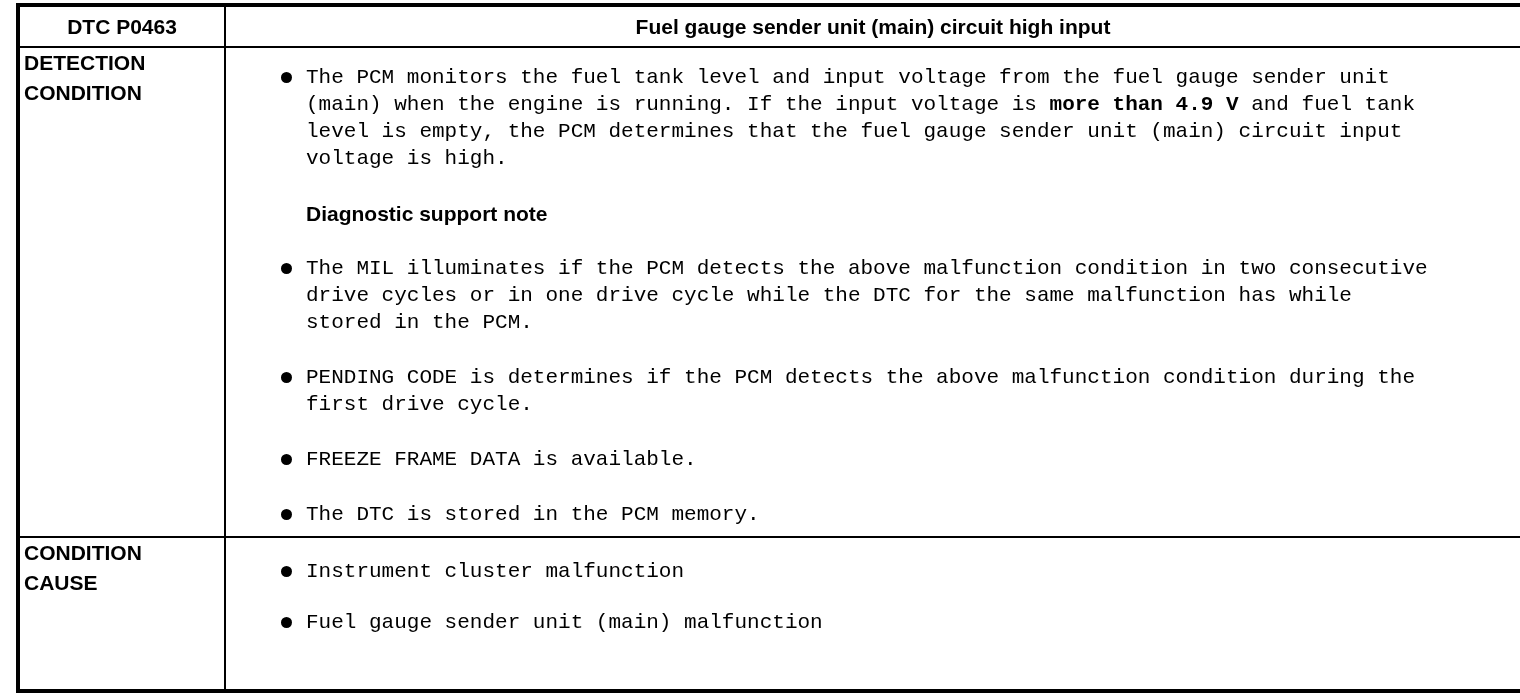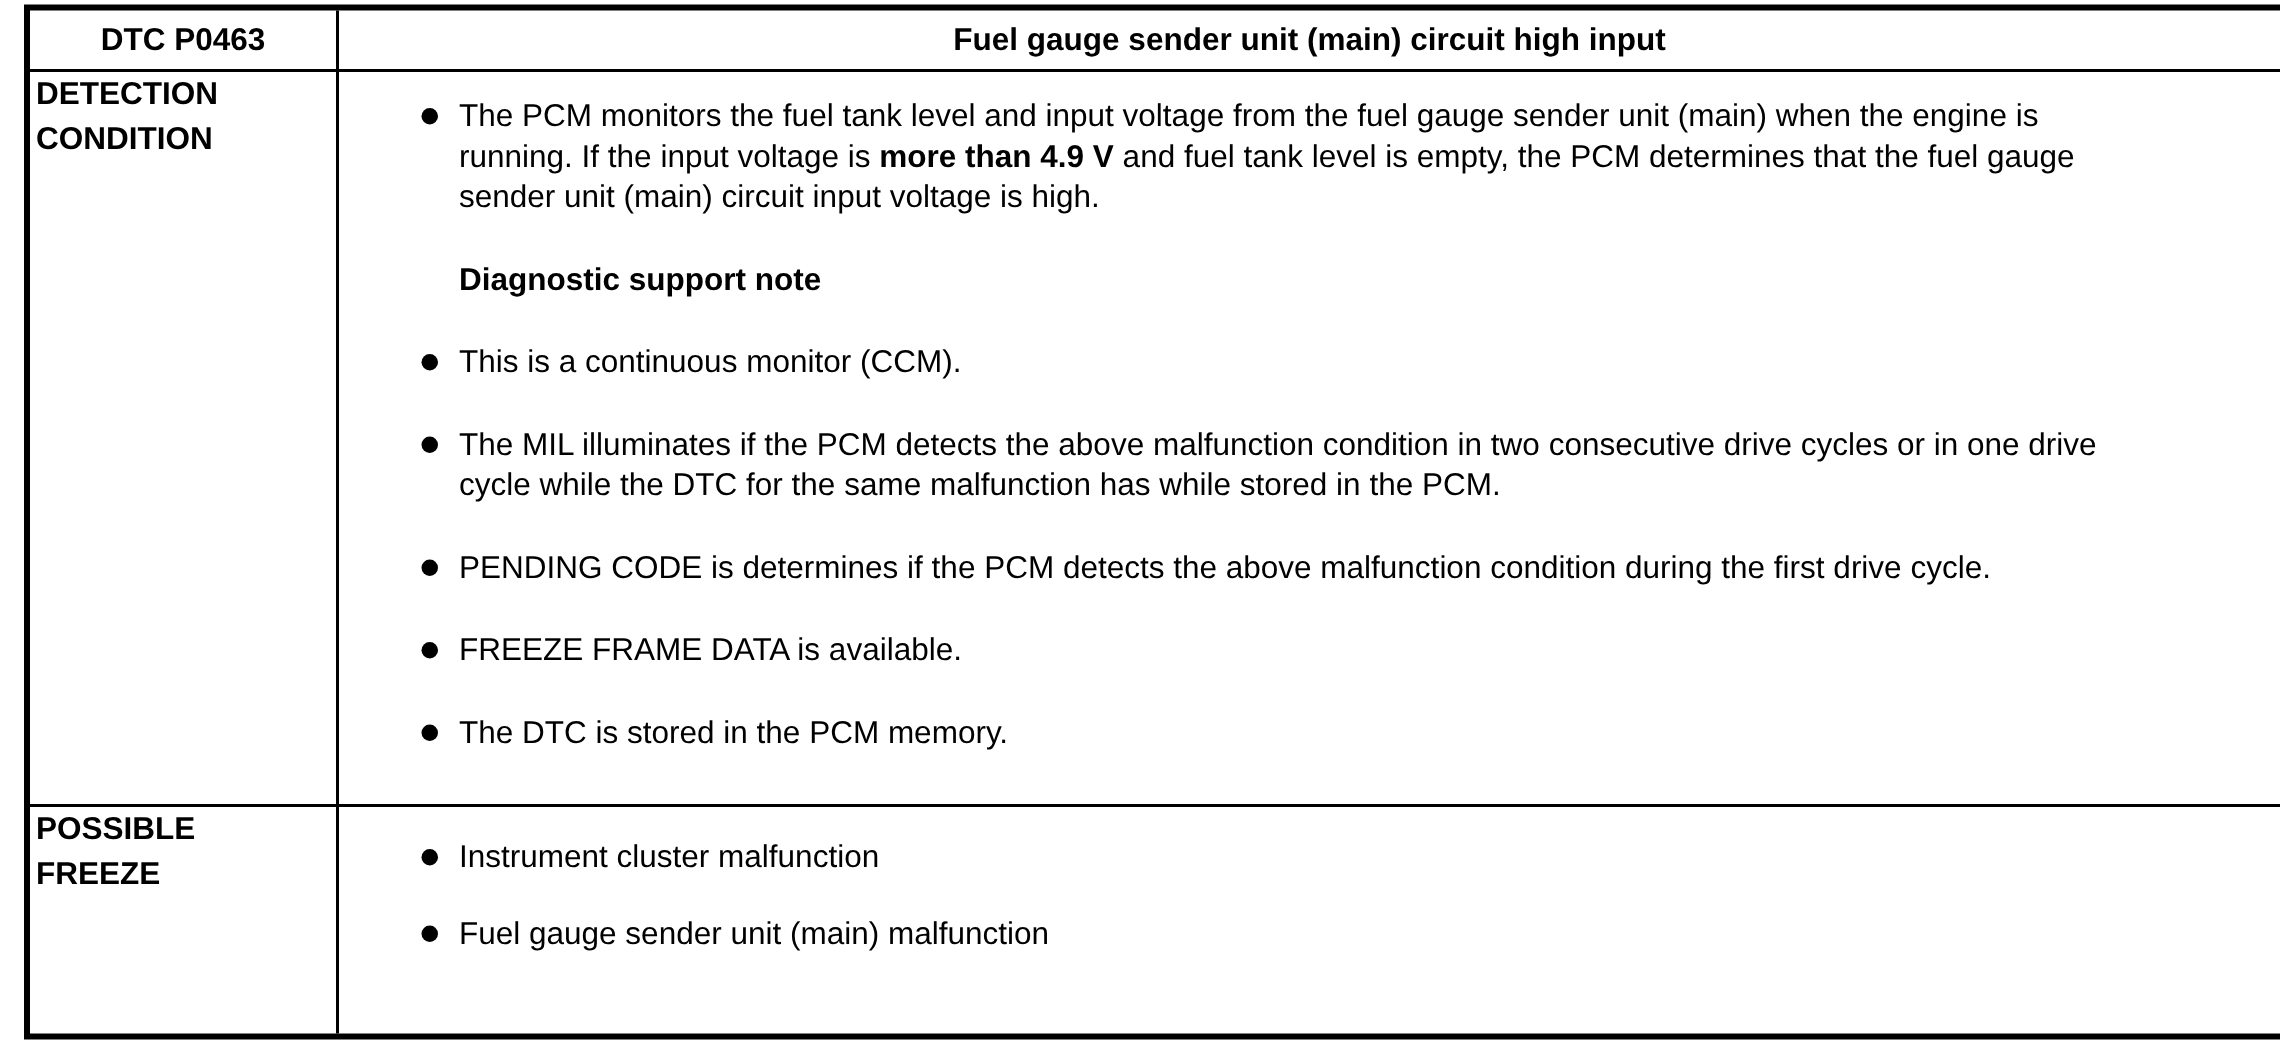--- a/index.html
+++ b/index.html
@@ -68,20 +68,21 @@
     font-size: 21px;
     line-height: 27px;
   }
   .content-cell.cause-content {
     padding-top: 20px;
   }
   ul.bullet-list {
     list-style: none;
     margin: 0;
     padding: 0;
+    font-family: Liberation Mono, monospace;
   }
   ul.bullet-list li {
     position: relative;
     padding-left: 80px;
     margin-bottom: 28px;
   }
   .cause-content ul.bullet-list li {
     margin-bottom: 24px;
   }
   .bullet-dot {
@@ -121,43 +122,39 @@
     <ul class="bullet-list">
       <li>
         <span class="bullet-dot"></span>
         <span>The PCM monitors the fuel tank level and input voltage from the fuel gauge sender unit (main) when the engine is running. If the input voltage is </span><span class="bold-inline">more than 4.9 V</span><span> and fuel tank level is empty, the PCM determines that the fuel gauge sender unit (main) circuit input voltage is high.</span>
       </li>
     </ul>
     <div class="note-heading">Diagnostic support note</div>
     <ul class="bullet-list">
       <li>
         <span class="bullet-dot"></span>
-        <span>This is a continuous monitor (CCM).</span>
-      </li>
-      <li>
-        <span class="bullet-dot"></span>
         <span>The MIL illuminates if the PCM detects the above malfunction condition in two consecutive drive cycles or in one drive cycle while the DTC for the same malfunction has while stored in the PCM.</span>
       </li>
       <li>
         <span class="bullet-dot"></span>
         <span>PENDING CODE is determines if the PCM detects the above malfunction condition during the first drive cycle.</span>
       </li>
       <li>
         <span class="bullet-dot"></span>
         <span>FREEZE FRAME DATA is available.</span>
       </li>
       <li>
         <span class="bullet-dot"></span>
         <span>The DTC is stored in the PCM memory.</span>
       </li>
     </ul>
   </div>
 
   <div class="cell b-right row-label-cell">
-    <div class="row-label-text">POSSIBLE FREEZE</div>
+    <div class="row-label-text">CONDITION CAUSE</div>
   </div>
   <div class="cell content-cell cause-content">
     <ul class="bullet-list">
       <li>
         <span class="bullet-dot"></span>
         <span>Instrument cluster malfunction</span>
       </li>
       <li>
         <span class="bullet-dot"></span>
         <span>Fuel gauge sender unit (main) malfunction</span>

